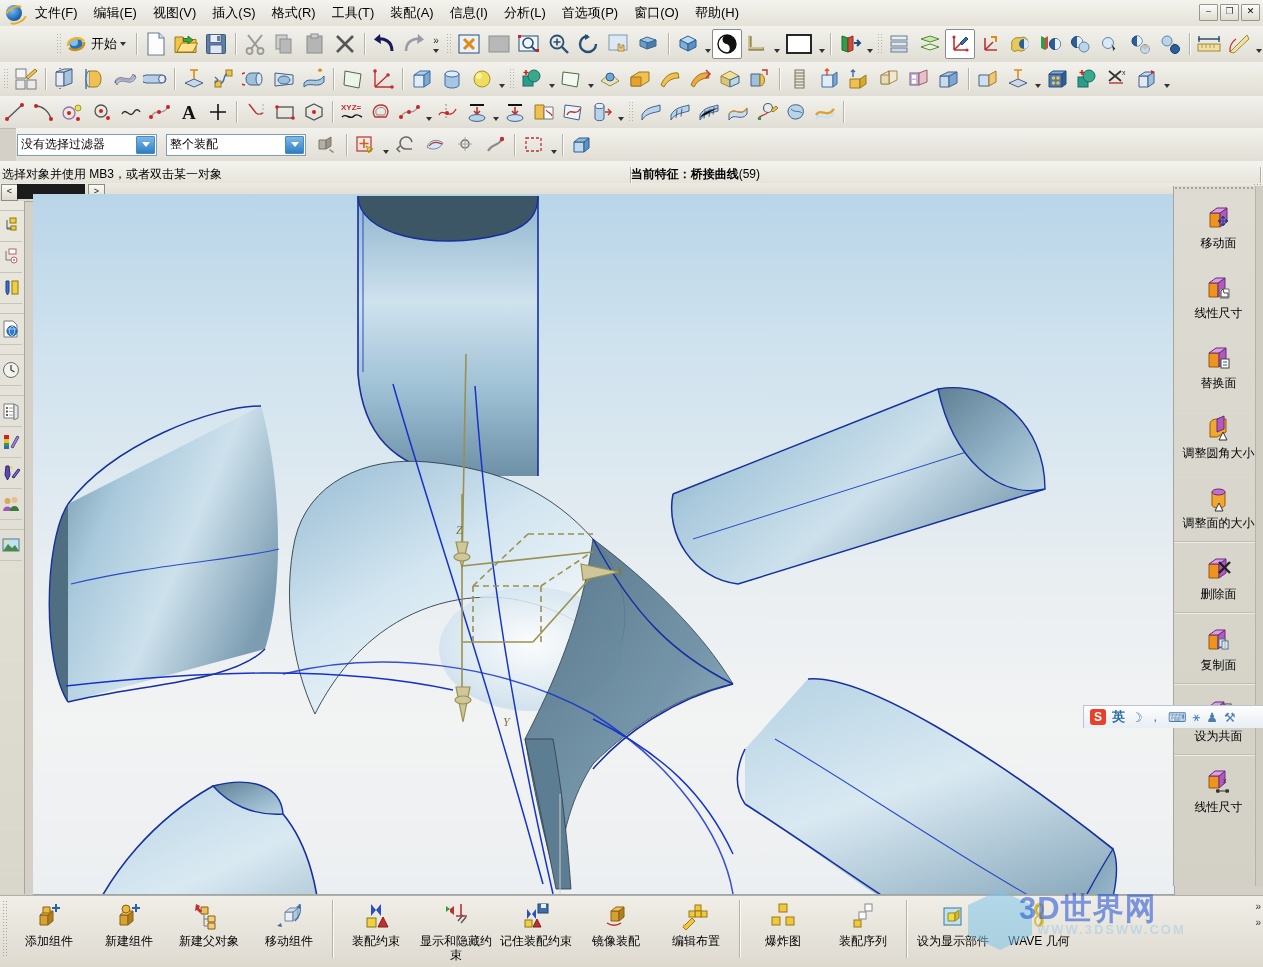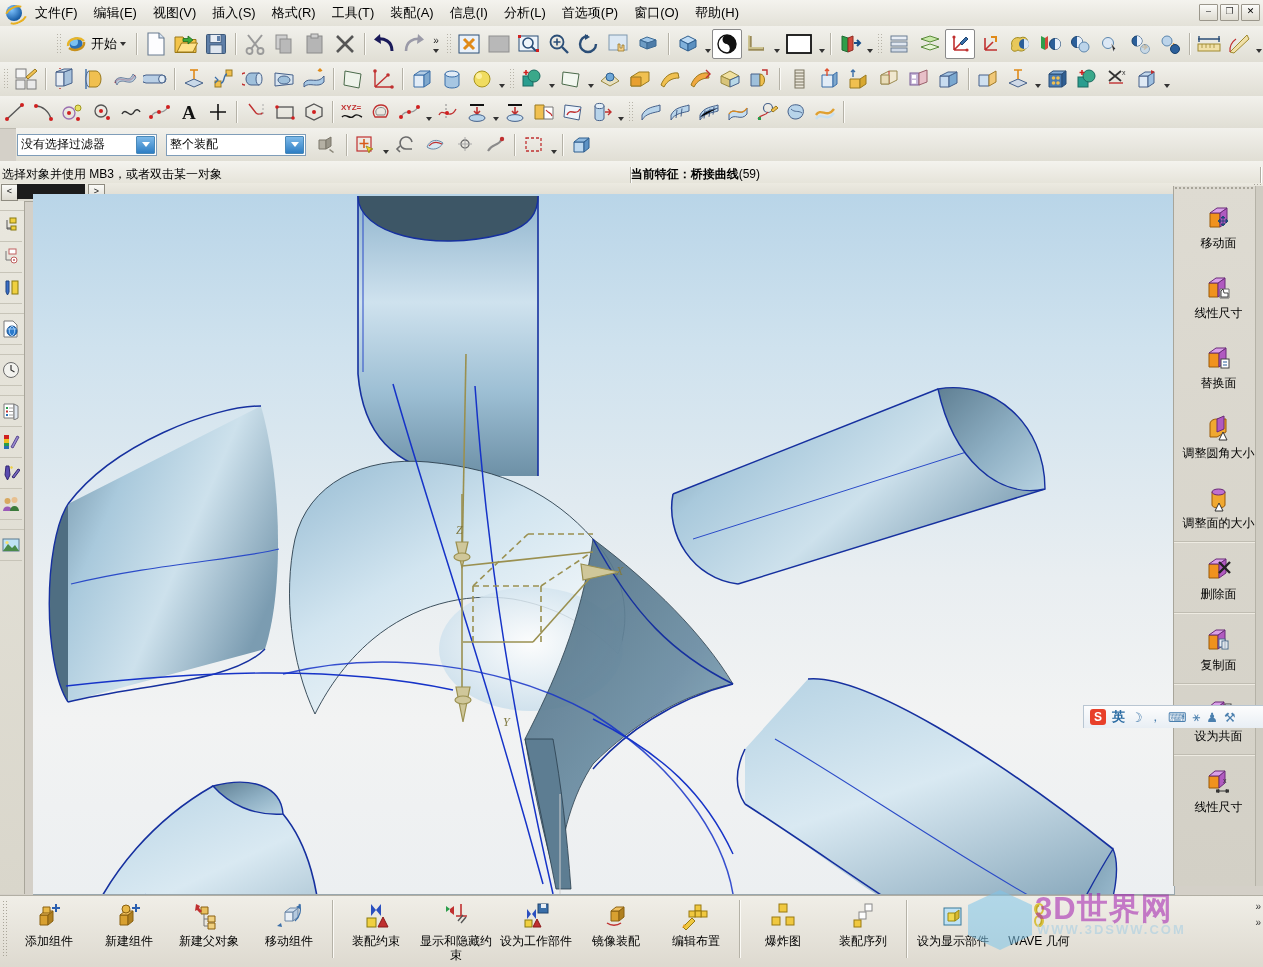--- a/index.html
+++ b/index.html
@@ -213,22 +213,22 @@
   .watermark{
     position:absolute;left:963px;top:888px;width:300px;height:62px;
     pointer-events:none;overflow:hidden;
   }
   .wm-hex{
     position:absolute;left:5px;top:2px;width:64px;height:60px;
     background:#7ec5ea;opacity:.55;
     clip-path:polygon(50% 0%,100% 25%,100% 75%,50% 100%,0% 75%,0% 25%);
   }
   .wm-text{
-    position:absolute;left:72px;top:0px;font-size:31px;font-weight:bold;
-    color:#a21caf;opacity:.55;letter-spacing:1px;white-space:nowrap;text-align:right;
+    position:absolute;left:56px;top:0px;font-size:31px;font-weight:bold;
+    color:#1d4ed8;opacity:.55;letter-spacing:1px;white-space:nowrap;text-align:right;
   }
   .wm-sub{
     position:absolute;left:74px;top:34px;font-size:13px;font-weight:bold;
     color:#a9cfe3;opacity:.6;letter-spacing:2px;white-space:nowrap;
   }
   
   .imebar{
     position:absolute;right:0;bottom:0;width:173px;height:22px;
     background:linear-gradient(#fdfdfd,#e8eef4);
     border-top:1px solid #b9c6d2;border-left:1px solid #b9c6d2;
@@ -1493,21 +1493,21 @@
 
     <div class="bb-item">
       <svg width="34" height="30" viewBox="0 0 34 30">
         <path d="M8 8 l4 5 -4 5 z" fill="#2a4fc0"></path>
         <path d="M17 8 l-4 5 4 5 z" fill="#2a4fc0"></path>
         <rect x="6" y="19" width="7" height="7" fill="#f0d040" stroke="#8a7a10"></rect>
         <path d="M14 26 l4-8 4 8 z" fill="#c03030" stroke="#8a1818"></path>
         <rect x="19" y="3" width="10" height="9" fill="#3a6ea8" stroke="#1f4470"></rect>
         <rect x="22" y="3" width="5" height="4" fill="#e8eef5"></rect>
       </svg>
-      <span class="lbl">设为工作部件</span>
+      <span class="lbl">记住装配约束</span>
     </div>
 
     <div class="bb-item">
       <svg width="34" height="30" viewBox="0 0 34 30">
         <path d="M12 10 h8 v10 h-8 z" fill="#d8a030" stroke="#8a6010"></path>
         <path d="M20 10 l5-4 v10 l-5 4 z" fill="#b08020" stroke="#8a6010"></path>
         <path d="M12 10 l5-4 h8 l-5 4 z" fill="#f0c060" stroke="#8a6010"></path>
         <path d="M8 22 C12 25 18 25 22 22" stroke="#c03030" stroke-width="1.4" fill="none"></path>
       </svg>
       <span class="lbl">镜像装配</span>

